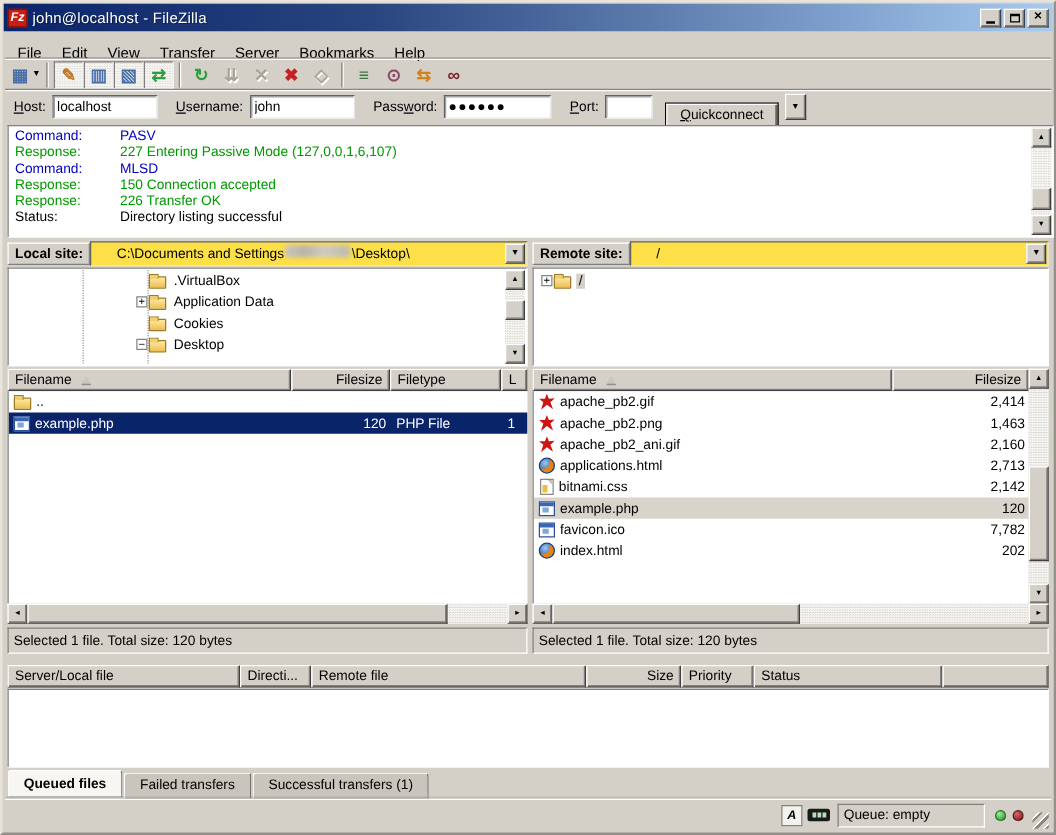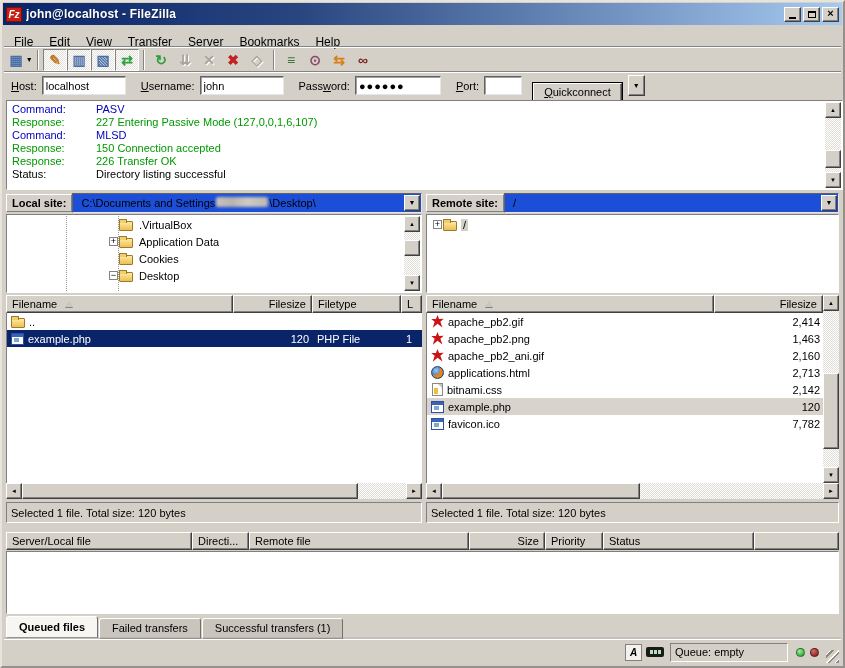--- a/index.html
+++ b/index.html
@@ -7,21 +7,21 @@
   .window{position:relative;width:845px;height:668px;background:#D4D0C8;
     border:2px outset #E8E4DC;overflow:hidden;font-size:11px;color:#000;}
 
   
   .titlebar{position:absolute;left:1px;top:1px;right:1px;height:22px;
     background:linear-gradient(90deg,#0A246A 0%,#29457F 35%,#A6CAF0 100%);
     display:flex;align-items:center;padding:0 3px;}
   .app-icon{width:16px;height:15px;background:#C81E14;color:#fff;font-weight:bold;
     font-size:10px;display:flex;align-items:center;justify-content:center;
     border:1px solid #7E0E08;margin-right:4px;font-style:italic;}
-  .title-text{color:#fff;font-weight:bold;font-size:12px;letter-spacing:.2px;
+  .title-text{color:#fff;font-weight:normal;font-size:12px;letter-spacing:.2px;
     text-shadow:1px 1px 0 #00000055;flex:1;white-space:nowrap;overflow:hidden;}
   .winbtn{width:17px;height:15px;background:#D4D0C8;border:1px solid;
     border-color:#FFF #404040 #404040 #FFF;box-shadow:inset -1px -1px 0 #808080;
     margin-left:2px;display:flex;align-items:center;justify-content:center;
     font-size:10px;font-weight:bold;line-height:1;}
   .glyph-min{width:7px;height:2px;background:#000;margin-top:8px;}
   .glyph-max{width:8px;height:7px;border:1px solid #000;border-top:2px solid #000;}
   .glyph-close{font-size:11px;font-weight:bold;margin-top:-1px;}
 
   
@@ -74,23 +74,23 @@
   .log-line{display:flex;height:13px;line-height:13px;white-space:nowrap;}
   .log-label{width:88px;flex:none;padding-left:4px;}
   .log-line.command{color:#0000BF;}
   .log-line.response{color:#009900;}
   .log-line.status{color:#000;}
 
   
   .sitebar{position:absolute;top:190px;height:21px;display:flex;align-items:center;}
   .site-label{border:1px solid;border-color:#FFF #808080 #808080 #FFF;
     padding:2px 5px;background:#D4D0C8;white-space:nowrap;font-weight:bold;}
-  .combo{flex:1;height:20px;background:#1d4ed8;border:1px solid;
+  .combo{flex:1;height:20px;background:#fde047;border:1px solid;
     border-color:#636363 #E6E6E6 #E6E6E6 #636363;display:flex;align-items:center;
-    padding-left:8px;position:relative;white-space:nowrap;overflow:hidden;}
+    padding-left:20px;position:relative;white-space:nowrap;overflow:hidden;}
   .combo-drop{position:absolute;right:1px;top:1px;bottom:1px;width:16px;background:#D4D0C8;
     border:1px solid;border-color:#FFF #404040 #404040 #FFF;box-shadow:inset -1px -1px 0 #808080;
     display:flex;align-items:center;justify-content:center;font-size:7px;}
   .redacted{display:inline-block;width:52px;height:10px;margin:0 1px;border-radius:2px;
     background:linear-gradient(90deg,#C9C5BD,#B8B4AC 30%,#CFCBC3 60%,#BDB9B1);filter:blur(1.5px);}
 
   .treebox{position:absolute;top:212px;height:79px;overflow:hidden;}
   .tree-rows{position:absolute;inset:1px 17px 1px 1px;background:#fff;overflow:hidden;}
   .tree-guide{position:absolute;top:0;bottom:0;border-left:1px dotted #9A968E;}
   .tree-row{display:flex;align-items:center;height:17px;position:relative;}
@@ -485,20 +485,29 @@
       </div>
       <div class="file-row">
         <div class="file-cell" style="width: 288px;">
           <span class="fi fi-php"></span>
           <span>favicon.ico</span>
         </div>
         <div class="file-cell num" style="width: 109px;">
           <span>7,782</span>
         </div>
       </div>
+      <div class="file-row">
+        <div class="file-cell" style="width: 288px;">
+          <span class="fi fi-html"></span>
+          <span>index.html</span>
+        </div>
+        <div class="file-cell num" style="width: 109px;">
+          <span>202</span>
+        </div>
+      </div>
     </div>
   <div class="vsb" style="left:821px;top:293px;width:16px;height:188px">
     <div class="sb-btn" style="top:0;right:0">▲</div>
     <div class="sb-thumb" style="right:0;width:16px;top:78px;height:76px"></div>
     <div class="sb-btn" style="bottom:0;right:0">▼</div>
   </div>
   <div class="hsb" style="left:424px;width:413px;top:481px;height:16px">
     <div class="sb-btn" style="left:0;top:0">◄</div>
     <div class="sb-thumb" style="left:16px;top:0;height:16px;width:198px"></div>
     <div class="sb-btn" style="right:0;top:0">►</div>

